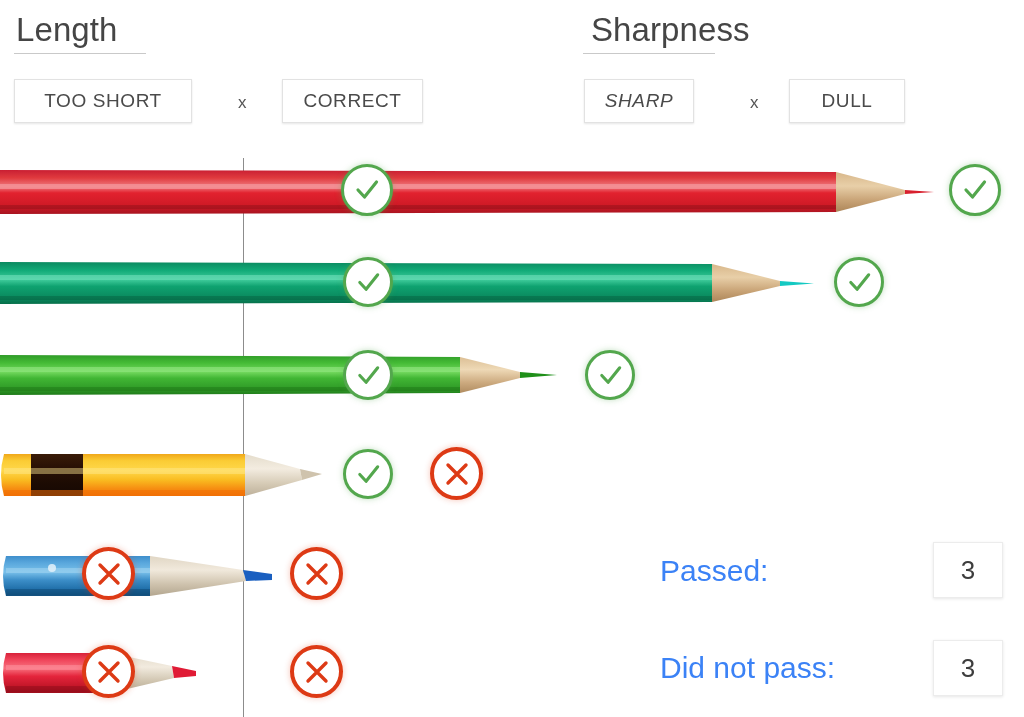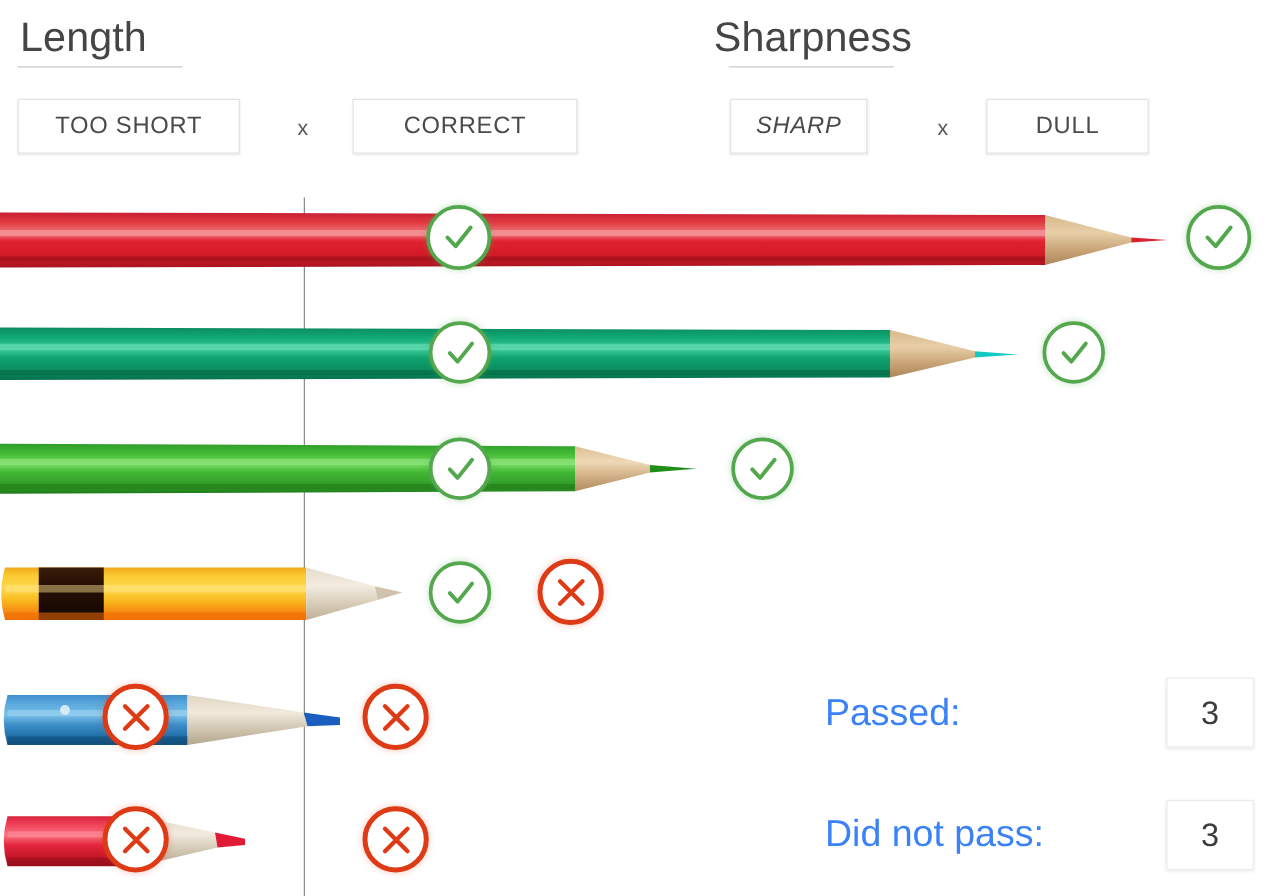--- a/index.html
+++ b/index.html
@@ -115,30 +115,30 @@
 </style>
 </head>
 <body>
 
 <div>
   <div class="section-title" style="left:16px; top:11px;">Length</div>
   <div class="title-rule" style="left:14px; top:53px; width:132px;"></div>
 
   <div class="opt-btn" style="left:14px; top:79px; width:178px;">TOO SHORT</div>
   <div class="sep-x" style="left:238px;">x</div>
-  <div class="opt-btn" style="left:282px; top:79px; width:180px;">CORRECT</div>
+  <div class="opt-btn" style="left:282px; top:79px; width:141px;">CORRECT</div>
 </div>
 
 <div>
-  <div class="section-title" style="left:571px; top:11px;">Sharpness</div>
+  <div class="section-title" style="left:591px; top:11px;">Sharpness</div>
   <div class="title-rule" style="left:583px; top:53px; width:132px;"></div>
 
   <div class="opt-btn" style="left:584px; top:79px; width:110px;font-style:italic;">SHARP</div>
   <div class="sep-x" style="left:750px;">x</div>
-  <div class="opt-btn" style="left:789px; top:79px; width:130px;">DULL</div>
+  <div class="opt-btn" style="left:789px; top:79px; width:116px;">DULL</div>
 </div>
 
 <div class="vline"></div>
 
 <div class="pencil" style="top:164px;">
   <svg width="935" height="56" viewBox="0 0 935 56" aria-hidden="true">
     <defs>
       <linearGradient id="g1" x1="0" y1="0" x2="0" y2="1">
         <stop offset="0%" stop-color="#c91f33"></stop>
         <stop offset="18%" stop-color="#e03a3e"></stop>

